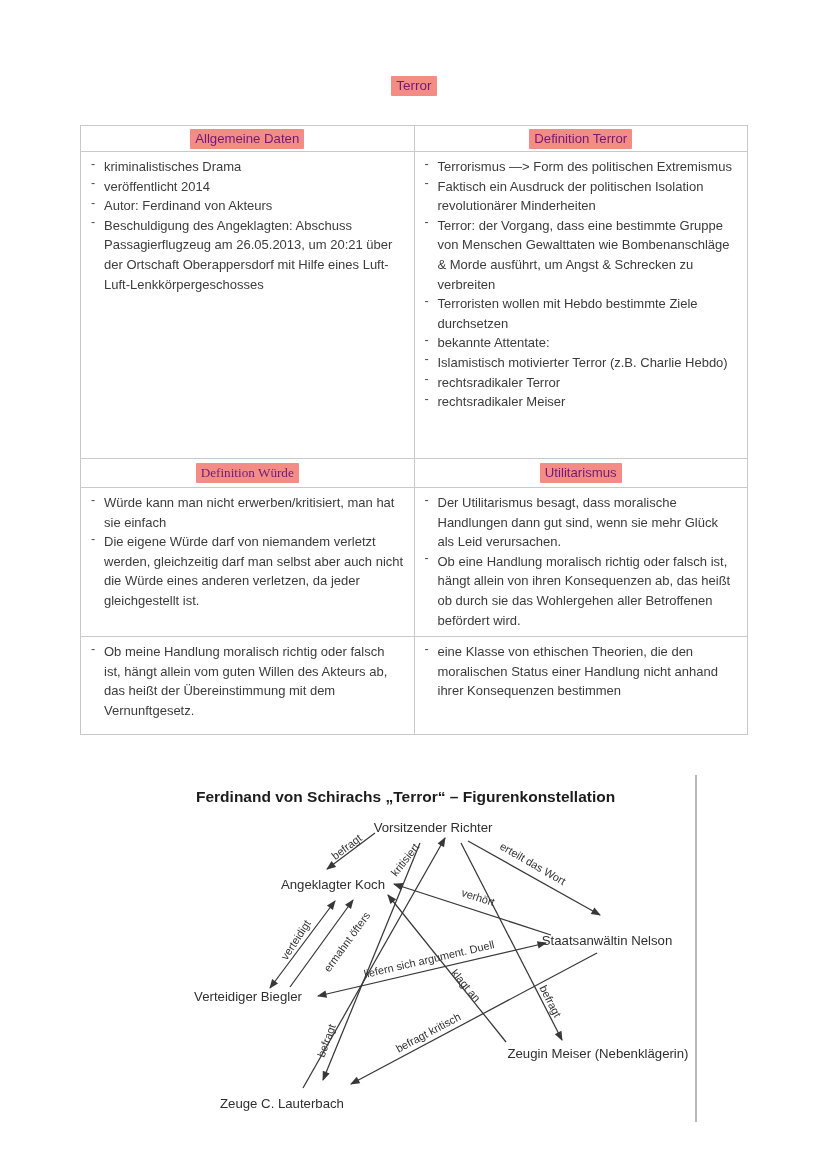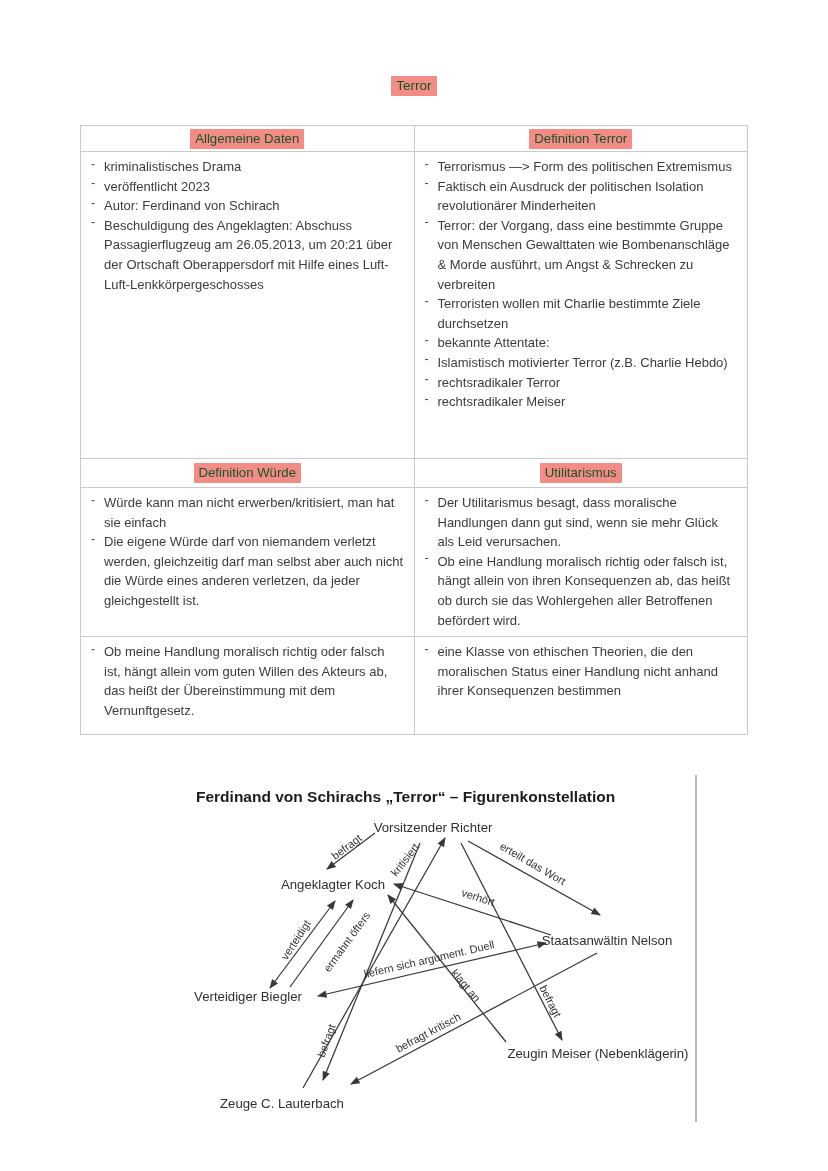--- a/index.html
+++ b/index.html
@@ -13,21 +13,21 @@
   body{
     width:828px;height:1171px;position:relative;background:#ffffff;
     font-family:"Liberation Sans", sans-serif;color:var(--ink);
     overflow:hidden;
   }
   .doc-title{
     position:absolute;top:78px;left:0;width:828px;text-align:center;
     font-size:13.5px;color:#232323;
   }
   mark.hl{
-    background:var(--hl);color:#14532d;padding:2px 5px 3px;border-radius:1px;
+    background:var(--hl);color:#701a75;padding:2px 5px 3px;border-radius:1px;
   }
   table.notes{
     position:absolute;left:80px;top:125px;width:668px;
     border-collapse:collapse;table-layout:fixed;
     font-size:13px;line-height:19.6px;
   }
   table.notes td{
     border:1px solid var(--tborder);width:50%;
   }
   tr.hrow td{
@@ -58,40 +58,40 @@
 <table class="notes">
   <tbody id="table-body">
       <tr class="hrow">
         <td style="height: 26px; margin-top: 20px;"><mark class="hl">Allgemeine Daten</mark></td>
         <td style="height: 26px;"><mark class="hl">Definition Terror</mark></td>
       </tr>
       <tr class="crow">
         <td style="height: 307px;">
           <ul class="cell-list">
             <li><span class="dash">-</span><span>kriminalistisches Drama</span></li>
-            <li><span class="dash">-</span><span>veröffentlicht 2023</span></li>
-            <li><span class="dash">-</span><span>Autor: Ferdinand von Schirach</span></li>
+            <li><span class="dash">-</span><span>veröffentlicht 2014</span></li>
+            <li><span class="dash">-</span><span>Autor: Ferdinand von Akteurs</span></li>
             <li><span class="dash">-</span><span>Beschuldigung des Angeklagten: Abschuss Passagierflugzeug am 26.05.2013, um 20:21 über der Ortschaft Oberappersdorf mit Hilfe eines Luft-Luft-Lenkkörpergeschosses</span></li>
           </ul>
         </td>
         <td style="height: 307px;">
           <ul class="cell-list">
             <li><span class="dash">-</span><span>Terrorismus —&gt; Form des politischen Extremismus</span></li>
             <li><span class="dash">-</span><span>Faktisch ein Ausdruck der politischen Isolation revolutionärer Minderheiten</span></li>
             <li><span class="dash">-</span><span>Terror: der Vorgang, dass eine bestimmte Gruppe von Menschen Gewalttaten wie Bombenanschläge &amp; Morde ausführt, um Angst &amp; Schrecken zu verbreiten</span></li>
-            <li><span class="dash">-</span><span>Terroristen wollen mit Charlie bestimmte Ziele durchsetzen</span></li>
+            <li><span class="dash">-</span><span>Terroristen wollen mit Hebdo bestimmte Ziele durchsetzen</span></li>
             <li><span class="dash">-</span><span class="und">bekannte Attentate:</span></li>
             <li><span class="dash">-</span><span>Islamistisch motivierter Terror (z.B. Charlie Hebdo)</span></li>
             <li><span class="dash">-</span><span>rechtsradikaler Terror</span></li>
             <li><span class="dash">-</span><span>rechtsradikaler Meiser</span></li>
           </ul>
         </td>
       </tr>
       <tr class="hrow">
-        <td style="height: 29px;"><mark class="hl">Definition Würde</mark></td>
+        <td style="height: 29px; font-family: Liberation Serif, serif;"><mark class="hl">Definition Würde</mark></td>
         <td style="height: 29px;"><mark class="hl">Utilitarismus</mark></td>
       </tr>
       <tr class="crow">
         <td style="height: 146px;">
           <ul class="cell-list">
             <li><span class="dash">-</span><span>Würde kann man nicht erwerben/kritisiert, man hat sie einfach</span></li>
             <li><span class="dash">-</span><span>Die eigene Würde darf von niemandem verletzt werden, gleichzeitig darf man selbst aber auch nicht die Würde eines anderen verletzen, da jeder gleichgestellt ist.</span></li>
           </ul>
         </td>
         <td style="height: 146px;">

